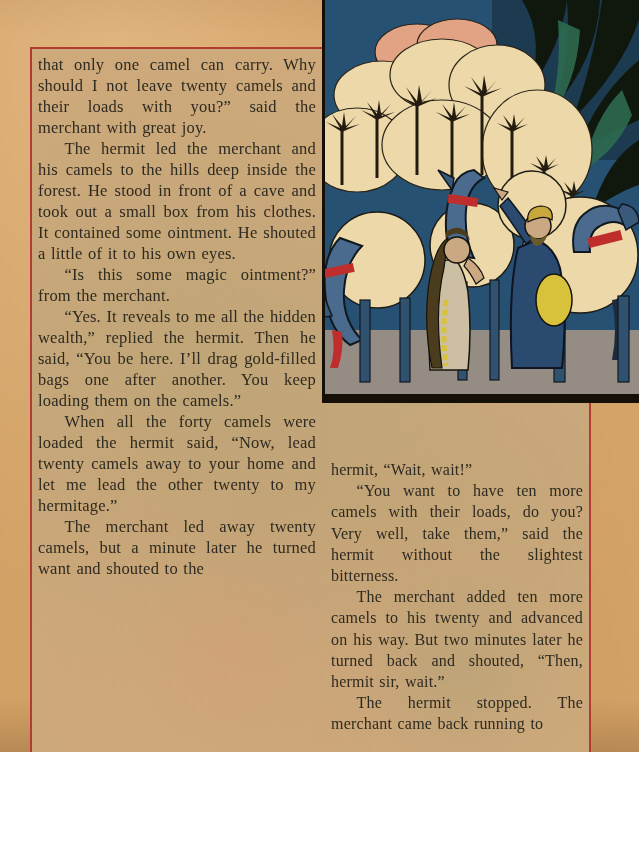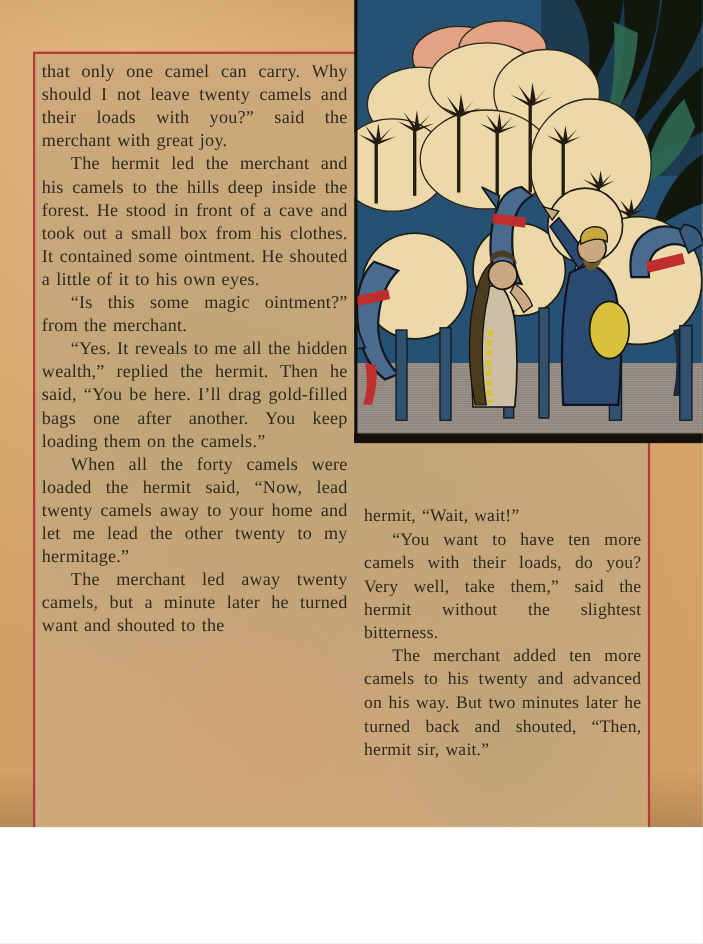--- a/index.html
+++ b/index.html
@@ -185,20 +185,21 @@
     <p>“Is this some magic ointment?” from the merchant.</p>
     <p>“Yes. It reveals to me all the hidden wealth,” replied the hermit. Then he said, “You be here. I’ll drag gold-filled bags one after another. You keep loading them on the camels.”</p>
     <p>When all the forty camels were loaded the hermit said, “Now, lead twenty camels away to your home and let me lead the other twenty to my hermitage.”</p>
     <p>The merchant led away twenty camels, but a minute later he turned want and shouted to the</p>
   </div>
 
   <div class="col right-col">
     <p class="no-indent">hermit, “Wait, wait!”</p>
     <p>“You want to have ten more camels with their loads, do you? Very well, take them,” said the hermit without the slightest bitterness.</p>
     <p>The merchant added ten more camels to his twenty and advanced on his way. But two minutes later he turned back and shouted, “Then, hermit sir, wait.”</p>
+    <p>The hermit stopped. The merchant came back running to</p>
   </div>
 
   <svg class="diyas" viewBox="0 0 104 58" xmlns="http://www.w3.org/2000/svg">
     <g fill="#b5342e">
       <g transform="translate(4,0)">
         <path d="M22 6 Q28 15 22 23 Q16 15 22 6 Z"></path>
         <g stroke="#b5342e" stroke-width="1.6">
           <path d="M8 10 L13 14"></path>
             <path d="M14 4 L17 10"></path>
             <path d="M22 1 L22 4"></path>

